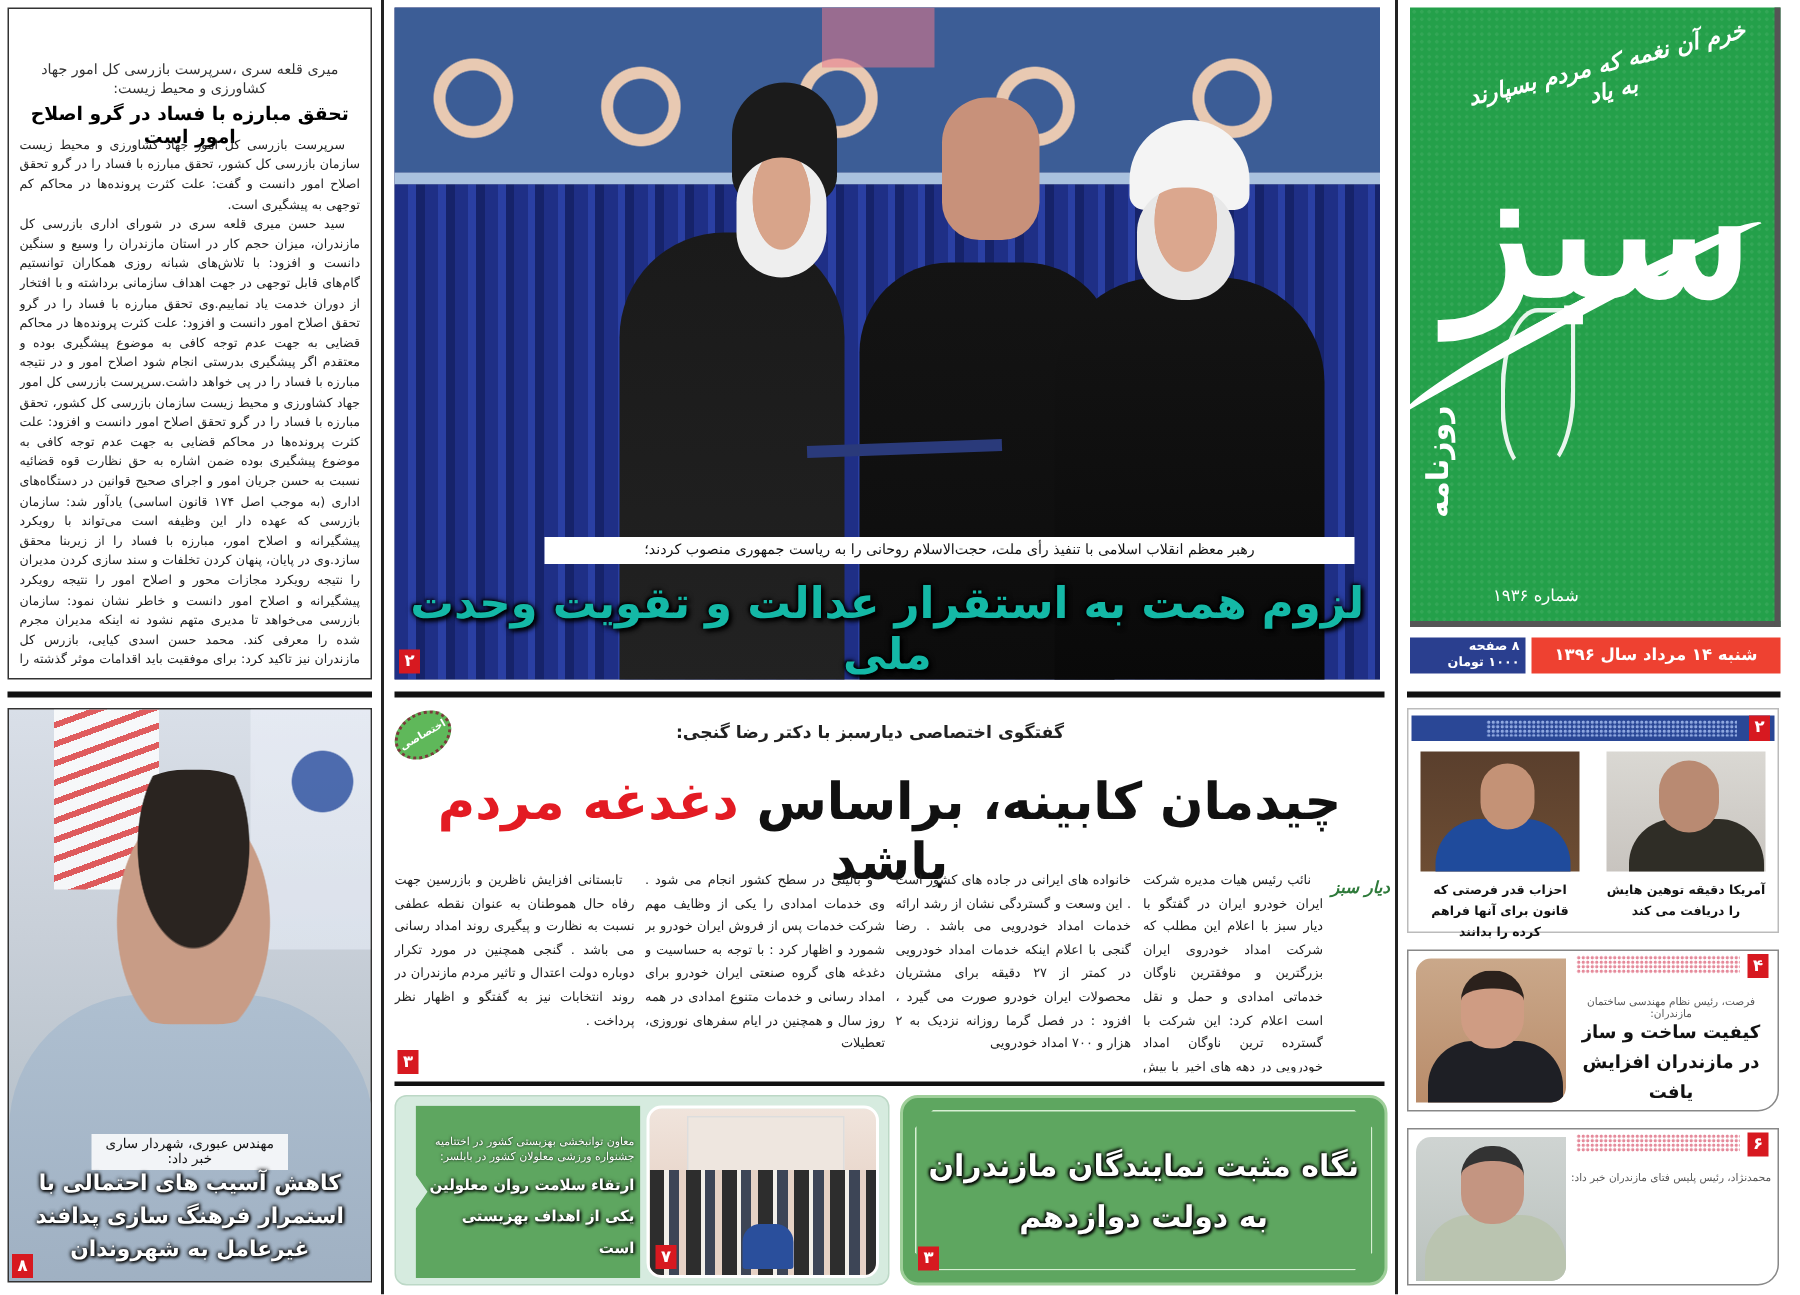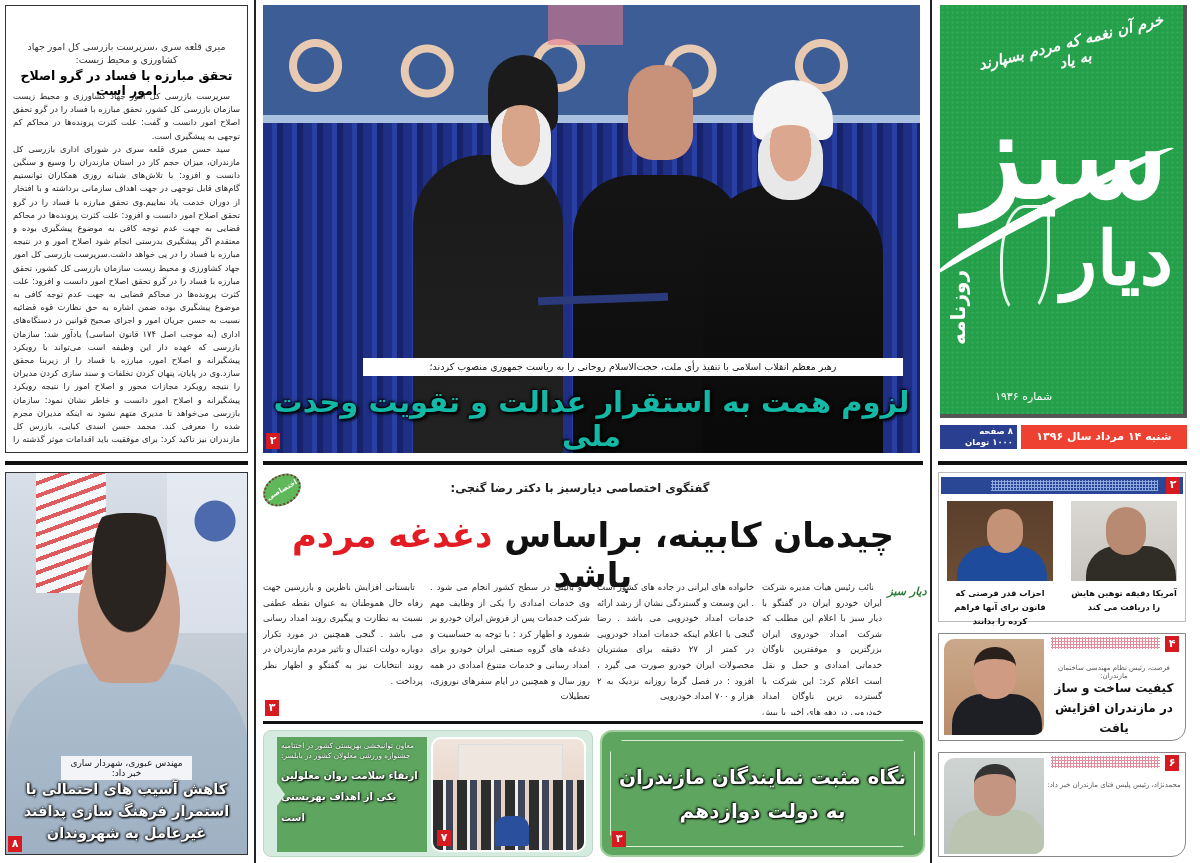--- a/index.html
+++ b/index.html
@@ -82,21 +82,21 @@
   .col { position: absolute; font-size: 8.6px; line-height: 15.6px; text-align: justify; color: #222; overflow: hidden; }
   #col1 { left: 762px; top: 580px; width: 120px; height: 135px; }
   #col2 { left: 597px; top: 580px; width: 157px; height: 135px; }
   #col3 { left: 430px; top: 580px; width: 160px; height: 135px; }
   #col4 { left: 263px; top: 580px; width: 160px; height: 135px; }
   #col1 p, #col3 p, #col4 p { text-indent: 8px; }
   #sabz-logo { left: 887px; top: 585px; width: 40px; height: 35px; color: #2e7a3a; font-size: 11px; font-weight: bold; font-style: italic; text-align: center; }
 
   
   #wellness-box { left: 263px; top: 730px; width: 330px; height: 127px; background: #d6ebdf; border-radius: 8px; border: 1px solid #bcd8c6; }
-  #wellness-text { position: absolute; right: 165px; top: 6px; width: 150px; height: 115px; background: #5ea660; clip-path: polygon(0 0, 100% 0, 100% 100%, 0 100%, 0 60%, 8px 50%, 0 40%); padding: 4px 4px; text-align: left; color: #fff; }
+  #wellness-text { position: absolute; right: 165px; top: 6px; width: 150px; height: 115px; background: #5ea660; clip-path: polygon(0 0, 100% 0, 100% 100%, 0 100%, 0 60%, 8px 50%, 0 40%); padding: 19px 4px; text-align: right; color: #fff; }
   #wellness-text .k { font-size: 7.3px; line-height: 10px; text-shadow: 0 0 2px #000; }
   #wellness-text .t { font-size: 10px; font-weight: bold; line-height: 21px; text-shadow: 0 0 3px #000, 1px 1px 2px #000; margin-top: 4px; }
   #wellness-photo { position: absolute; right: 6px; top: 6px; width: 155px; height: 115px; border-radius: 10px; overflow: hidden; background: linear-gradient(#f0e4dc 0%, #e9d7cc 45%, #c9b5a8 100%); border: 2px solid #fff; }
   #wellness-photo .banner { position: absolute; left: 25px; top: 5px; width: 105px; height: 40px; background: #eee6df; border: 1px solid #ddd; }
   #wellness-photo .ppl { position: absolute; left: 0; bottom: 0; width: 100%; height: 70px; background: repeating-linear-gradient(90deg, #2d2d2d 0 10px, #f2efe9 10px 13px, #3d4556 13px 20px, #e6d2c5 20px 24px); }
   #wellness-photo .chair { position: absolute; left: 62px; bottom: 4px; width: 34px; height: 30px; background: #2a4f9c; border-radius: 12px 12px 2px 2px; }
 
   #reps-box { left: 600px; top: 730px; width: 325px; height: 127px; background: #5ea660; border-radius: 12px; border: 2px solid #9fcf9a; }
   #reps-box .inner { position: absolute; inset: 8px; border: 1.5px solid #d7efd3; clip-path: polygon(12px 0, calc(100% - 12px) 0, 100% 12px, 100% calc(100% - 12px), calc(100% - 12px) 100%, 12px 100%, 0 calc(100% - 12px), 0 12px); }
   #reps-title { position: absolute; left: 10px; right: 10px; top: 28px; text-align: center; color: #fff; font-size: 20px; font-weight: bold; line-height: 34px; text-shadow: 0 0 3px #000, 1px 1px 2px #000, -1px -1px 2px #000; }
@@ -174,21 +174,20 @@
   <div class="page-num" style="left:3px; top:428px;">۲</div>
 </div>
 <div class="hr-thick" style="left:263px; top:461px; width:660px;"></div>
 
 <div id="masthead" class="abs">
   <div class="dots"></div>
   <div class="slogan">خرم آن نغمه که مردم بسپارند به یاد</div>
   <div class="logo-text">سبز</div>
   <div class="swash"></div>
   <div class="vine"></div>
-  <div class="brand">دیار</div>
   <div class="paper-label">روزنامه</div>
   <div class="issue">شماره ۱۹۳۶</div>
 </div>
 <div id="date-bar" class="abs">شنبه ۱۴ مرداد سال ۱۳۹۶</div>
 <div id="price-box" class="abs">
   <div>۸ صفحه</div>
   <div>۱۰۰۰ تومان</div>
 </div>
 <div class="hr-thick" style="left:938px; top:461px; width:249px;"></div>
 

